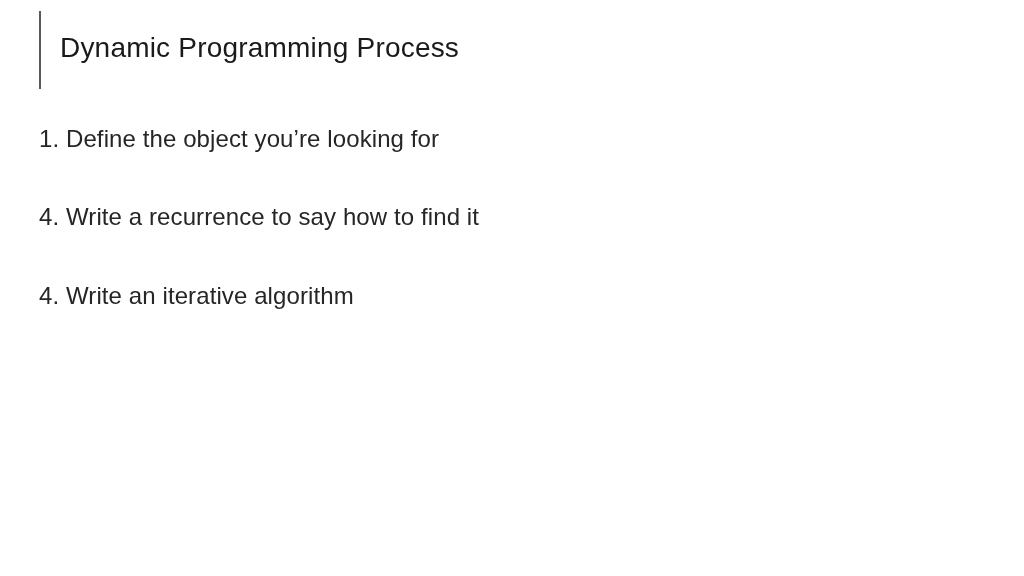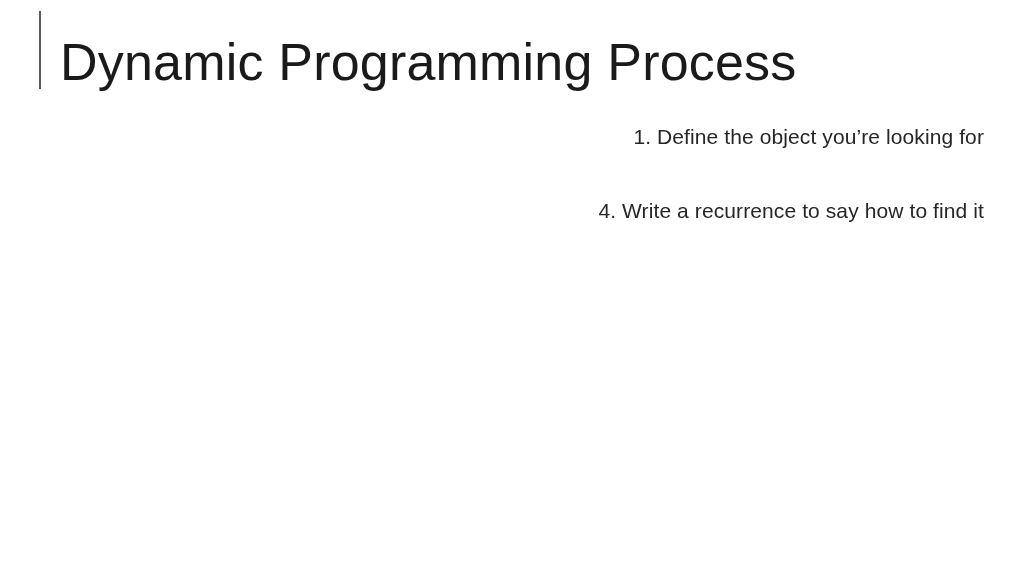--- a/index.html
+++ b/index.html
@@ -24,47 +24,47 @@
     }
     .title-rule {
       width: 2px;
       background: #595959;
       margin-right: 19px;
       align-self: stretch;
       height: 78px;
       margin-top: -10px;
     }
     .slide-title {
-      font-size: 52px;
+      font-size: 28px;
       font-weight: 300;
       color: #1a1a1a;
       letter-spacing: 0.2px;
       line-height: 1.2;
       padding-top: 10px;
     }
     .body {
       position: absolute;
       top: 123px;
       left: 39px;
       right: 40px;
     }
     .item {
-      font-size: 21px;
+      font-size: 24px;
       font-weight: 300;
       color: #262626;
       line-height: 1.35;
       margin-bottom: 46px;
       letter-spacing: 0.1px;
-      text-align: right;
     }
   </style>
 </head>
 <body>
 
 <div class="title-block">
   <div class="title-rule"></div>
   <h1 class="slide-title">Dynamic Programming Process</h1>
 </div>
 
 <div class="body">
   <div class="item">1. Define the object you’re looking for</div>
   <div class="item">4. Write a recurrence to say how to find it</div>
+  <div class="item">4. Write an iterative algorithm</div>
 </div>
 
 </body></html>

